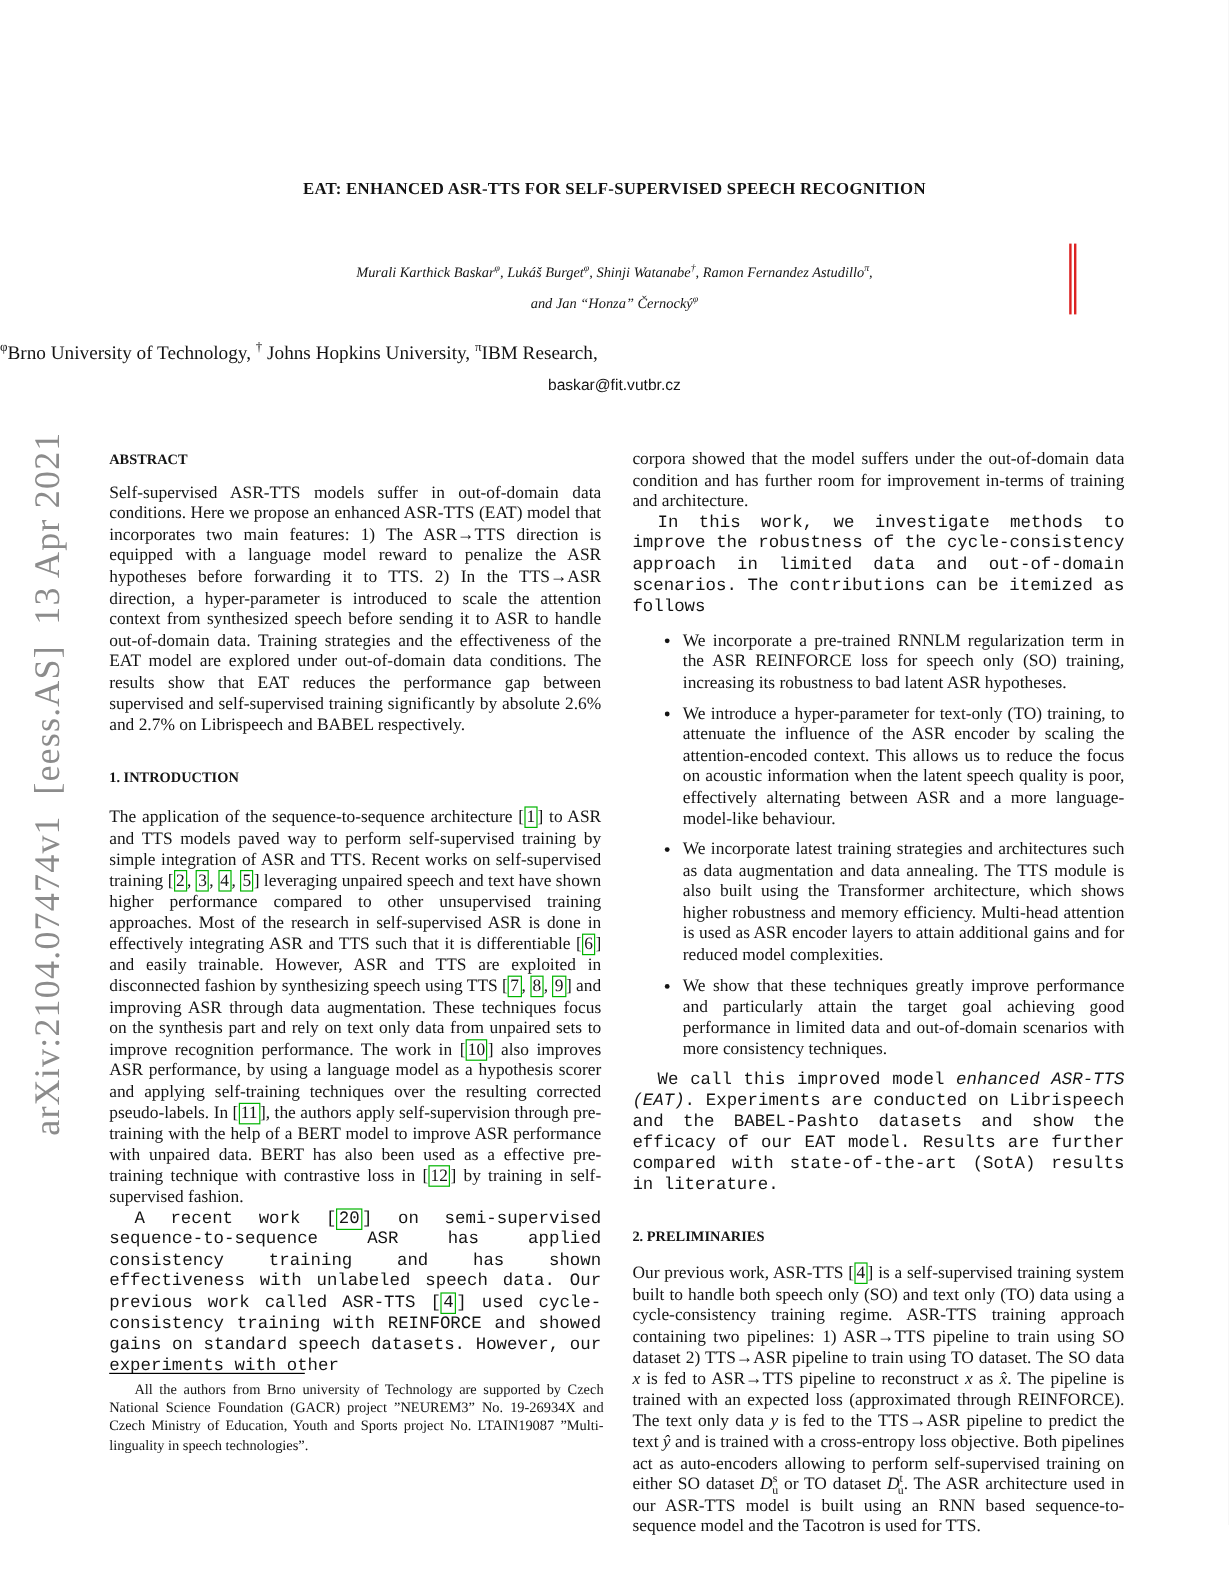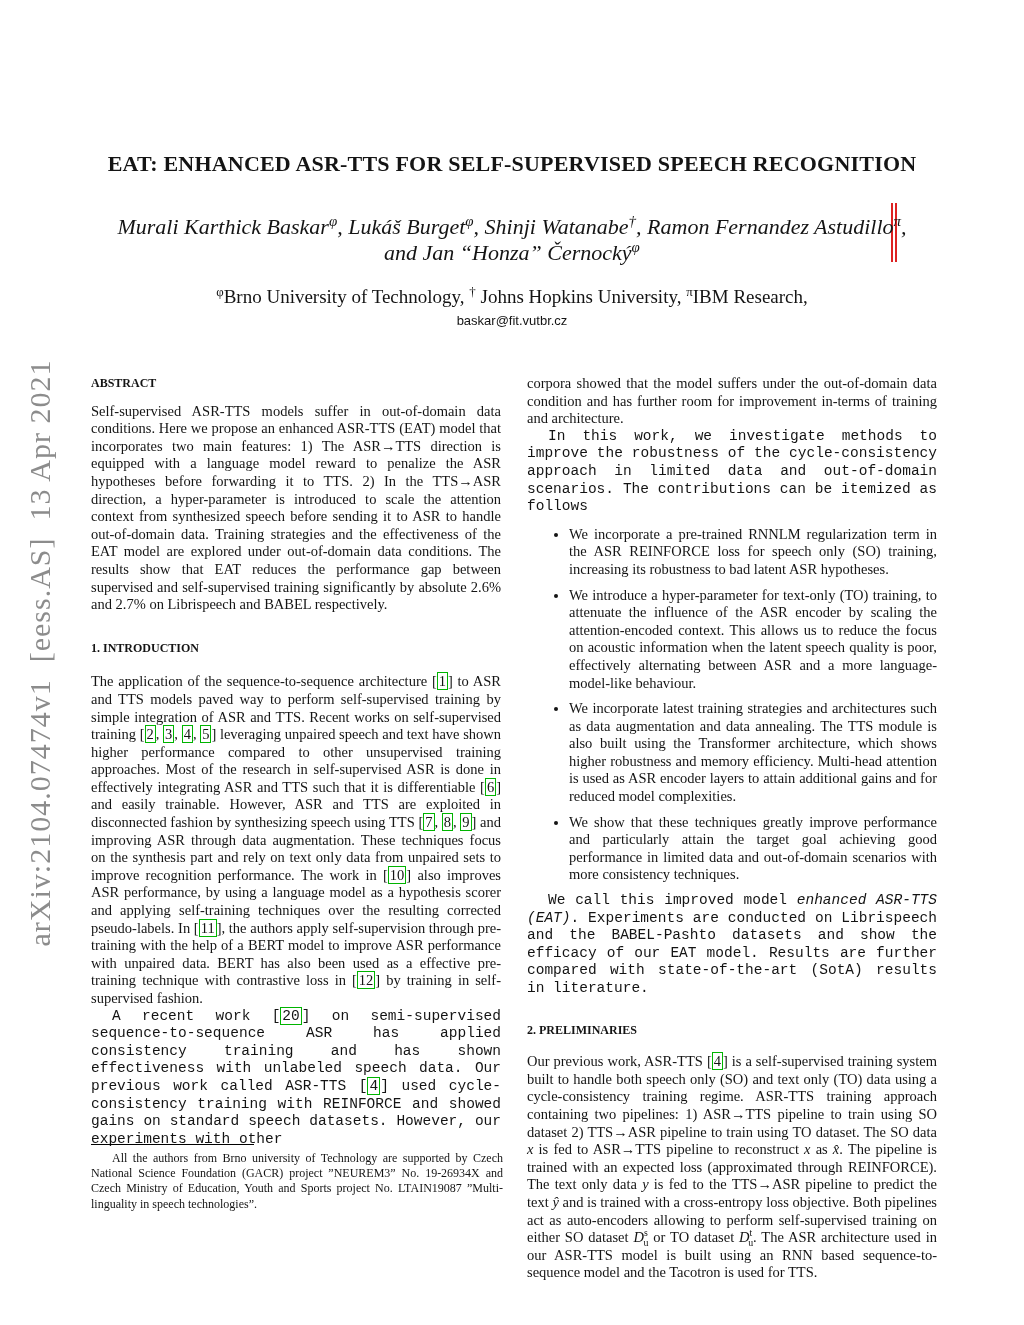--- a/index.html
+++ b/index.html
@@ -17,29 +17,29 @@
   }
   
   .redbar {
     position:absolute; left:891px; top:203px; width:2px; height:59px;
     border-left:2px solid #dd2222; border-right:2px solid #dd2222;
     background:#fff;
   }
   
   .title {
     position:absolute; top:151px; left:0; width:100%;
-    text-align:center; font-size:22px; font-weight:bold; letter-spacing:0.2px;
+    text-align:center; font-size:14px; font-weight:bold; letter-spacing:0.2px;
   }
   .authors {
     position:absolute; top:214px; left:0; width:100%;
-    text-align:center; font-style:italic; font-size:22px; line-height:26px;
+    text-align:center; font-style:italic; font-size:12px; line-height:26px;
   }
   .affil {
     position:absolute; top:286px; left:0; width:100%;
-    text-align:center; font-size:19px;
+    text-align:left; font-size:16px;
   }
   .email {
     position:absolute; top:313px; left:0; width:100%;
     text-align:center; font-family:Liberation Sans, sans-serif; font-size:13px;
   }
   
   .col { position:absolute; top:375px; width:410px; font-size:14.5px; line-height:17.6px; }
   .col-left  { left:91px; }
   .col-right { left:527px; }
   p.body { margin:0; text-align:justify; }

